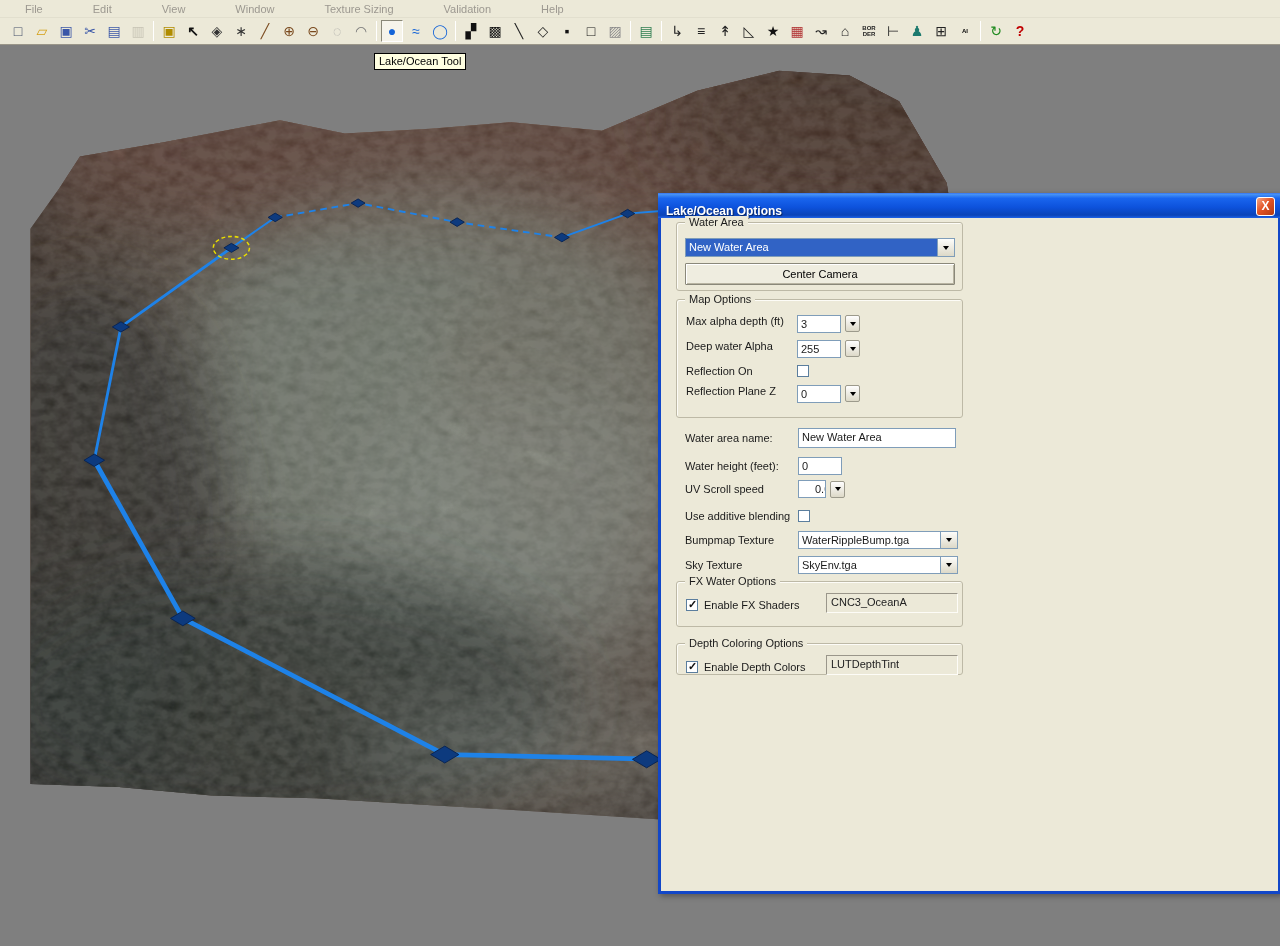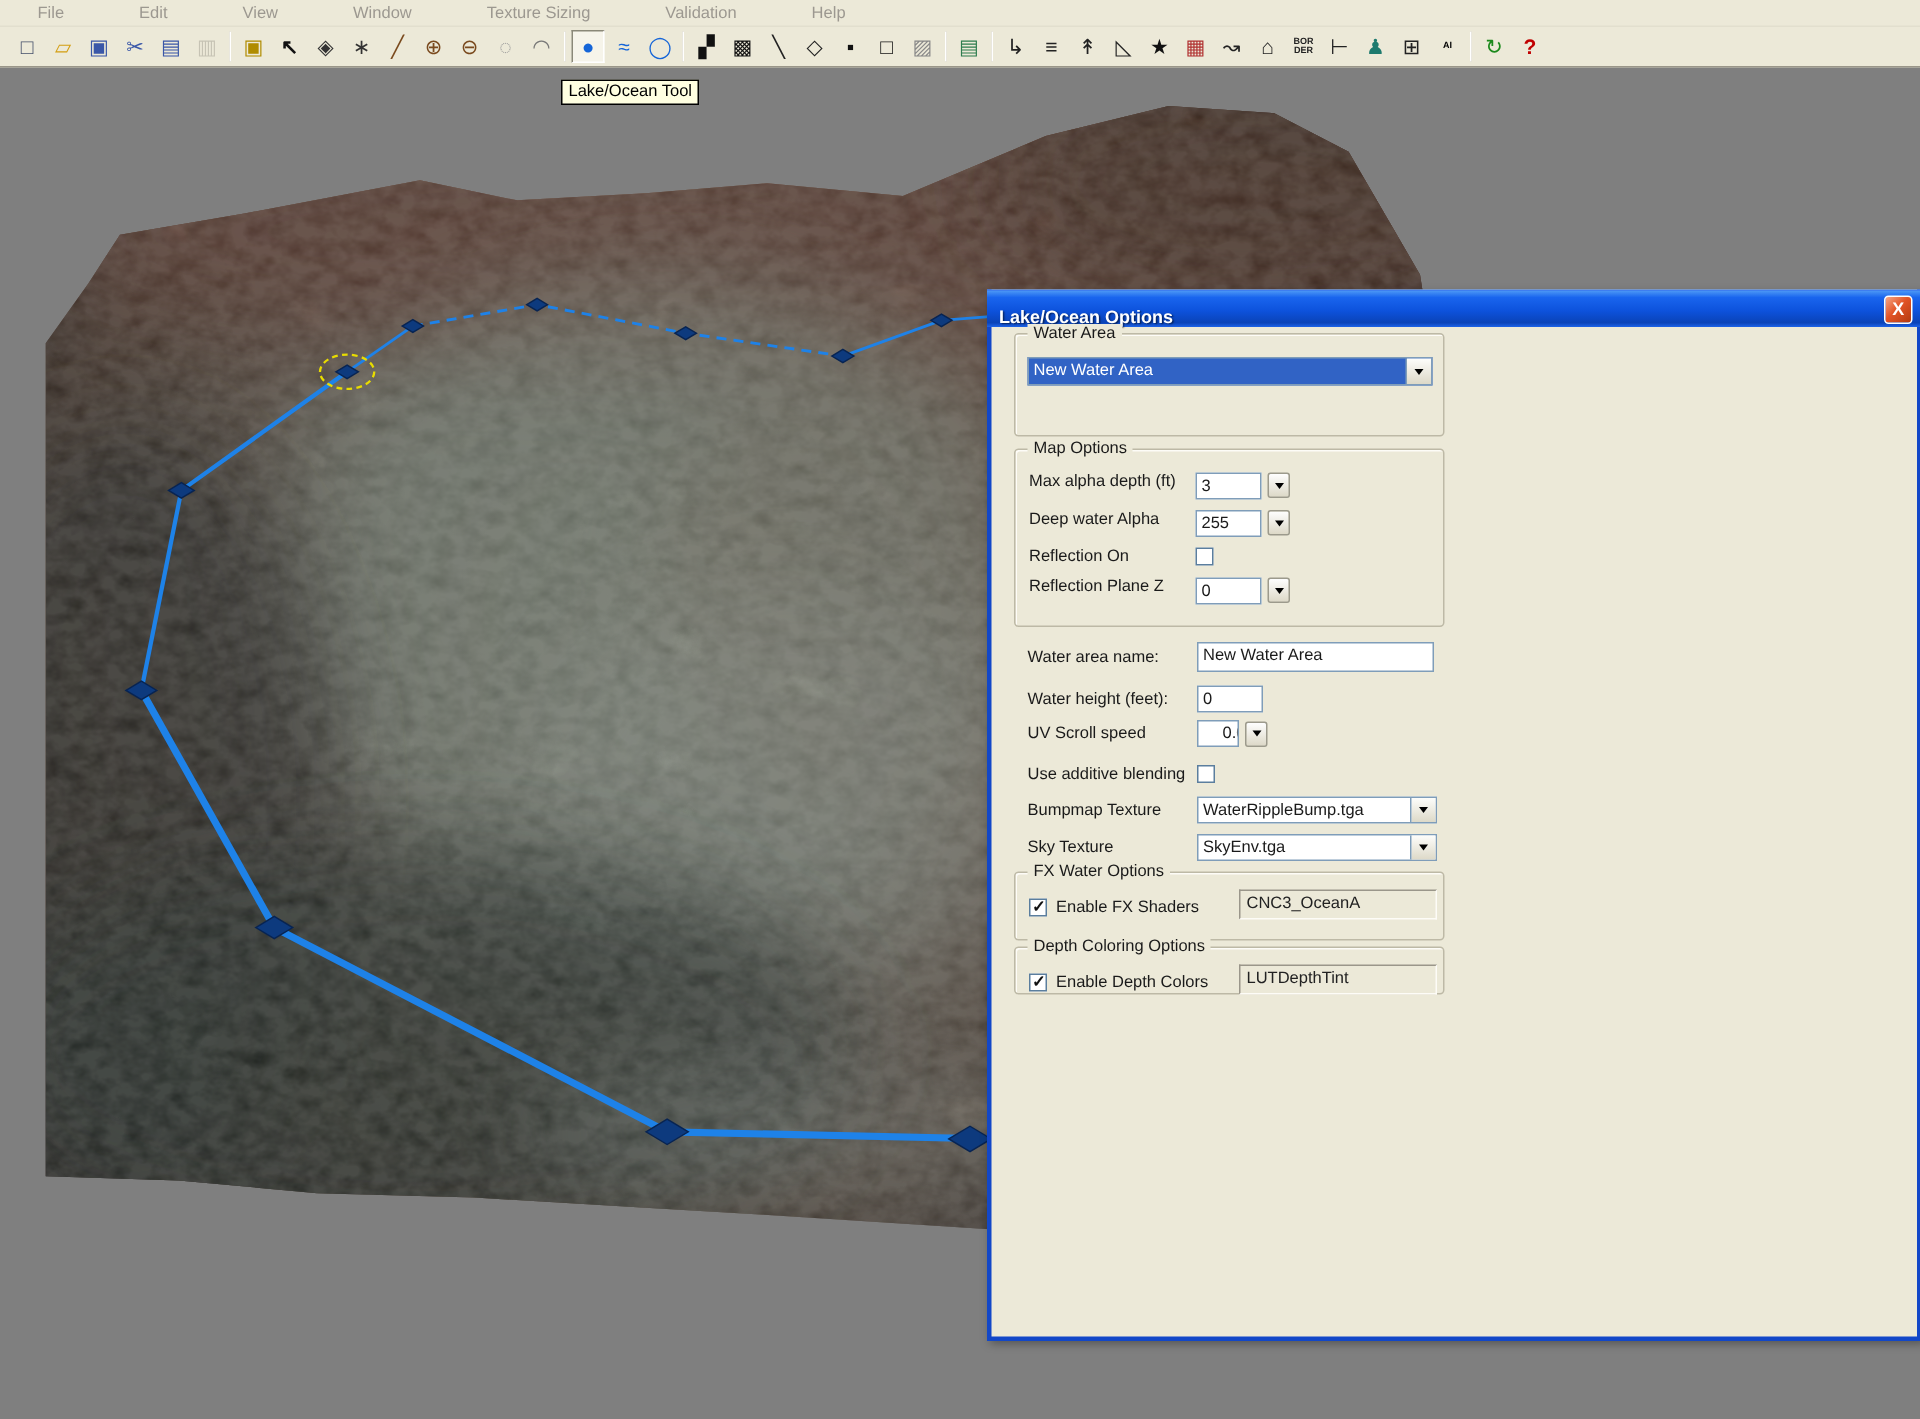--- a/index.html
+++ b/index.html
@@ -88,21 +88,21 @@
   .m-name { margin-top:10px; } .m-name .edit{height:20px;}
   .m-height { margin-top:9px; }
   .m-uv { margin-top:5px; }
   .m-add { margin-top:11px; height:13px; }
   .m-bump { margin-top:9px; } .m-sky { margin-top:7px; }
 
   .combo { width:160px; height:18px; border:1px solid #7F9DB9; background:#fff; display:flex; }
   .combo .cv { flex:1; line-height:16px; padding-left:3px; overflow:hidden; white-space:nowrap; }
 
   .gfx { height:46px; margin-top:7px; }
-  .gdepth { height:32px; margin-top:4px; }
+  .gdepth { height:32px; margin-top:16px; }
   .fxrow { position:absolute; left:9px; top:17px; display:flex; align-items:center; }
   .fxrow .chk { margin-right:6px; }
   .fxfield { position:absolute; left:149px; top:11px; width:132px; height:20px;
              border:1px solid; border-color:#9a968a #fdfcf7 #fdfcf7 #9a968a; background:#ECE9D8;
              padding:2px 0 0 4px; font-size:11px; color:#222; }
 </style>
 </head>
 <body>
 
 <div class="menubar" id="menubar">
@@ -330,20 +330,21 @@
     <div class="controls">
 
       <div class="group g1">
         <span class="legend">Water Area</span>
         <div class="wa-combo">
           <span class="cv">New Water Area</span>
           <span class="combo-arrow">
               <span class="tri"></span>
             </span>
         </div>
+        <div class="btn">Center Camera</div>
       </div>
 
       <div class="group g2">
         <span class="legend">Map Options</span>
         <div class="frow r1">
           <span class="lbl">Max alpha depth (ft)</span>
           <span class="edit w44">3</span>
           <span class="spin">
               <span class="tri"></span>
             </span>

